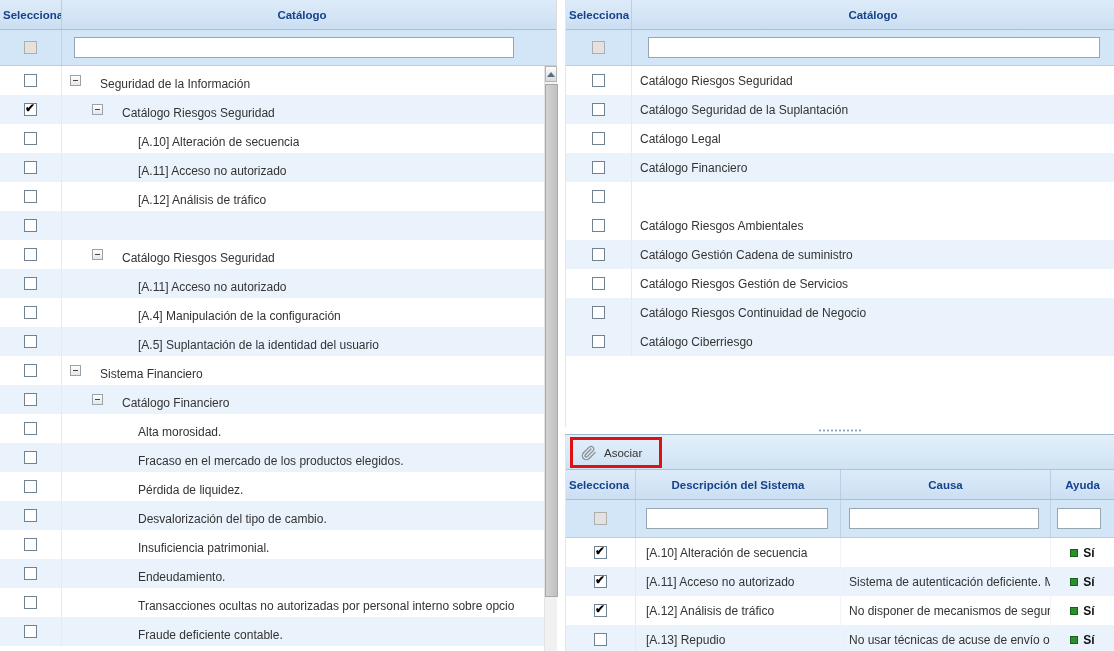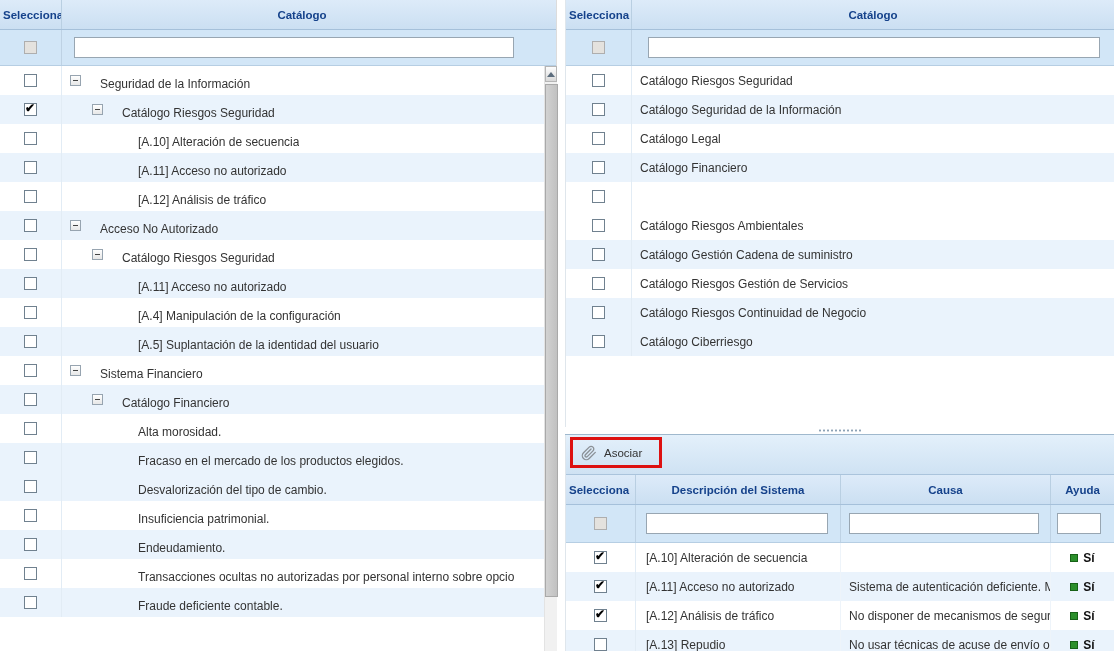--- a/index.html
+++ b/index.html
@@ -57,21 +57,21 @@
   .sb-thumb { position:absolute; left:0; top:18px; width:13px; height:513px; background:linear-gradient(90deg,#d2d2d2,#c1c1c1); border:1px solid #a9a9a9; cursor:pointer; }
 
   
   #right-top .ghead .sel, #right-top .frow .sel { width:66px; flex:none; }
   #right-top .ghead .main { flex:1; }
   #right-top .selcell { width:66px; }
   #right-top .f-input { margin-left:16px; width:452px; }
   #right-top .rlbl { padding-left:8px; overflow:hidden; white-space:nowrap; }
 
   
-  .toolbar { height:40px; background:linear-gradient(#e3f0fb,#cfe2f3); border-bottom:1px solid #aac4dc; position:relative; }
+  .toolbar { height:35px; background:linear-gradient(#e3f0fb,#cfe2f3); border-bottom:1px solid #aac4dc; position:relative; }
   .red-annotation { position:absolute; left:4px; top:2px; width:92px; height:31px; border:3px solid #dd1111; display:flex; align-items:center; }
   .asociar-btn { display:flex; align-items:center; gap:7px; border:none; background:transparent; font:11.5px "Liberation Sans",sans-serif; color:#333; padding:0 8px; cursor:pointer; height:100%; width:100%; }
 
   
   #bottom-panel .ghead { font-size:11.5px; }
   #bottom-panel .ghead .sel    { width:70px; flex:none; }
   #bottom-panel .ghead .desc   { width:205px; flex:none; }
   #bottom-panel .ghead .causa  { width:210px; flex:none; }
   #bottom-panel .ghead .ayuda  { flex:1; }
   #bottom-panel .frow { height:38px; }
@@ -153,25 +153,20 @@
     <div class="maincell">
       <span class="indent" style="width: 76px;"></span>
 
       <span class="tlbl noicon">[A.12] Análisis de tráfico</span>
     </div>
   </div>
       <div class="drow alt">
     <div class="selcell">
       <span class="cb"></span>
     </div>
-    <div class="maincell">
-      <span class="indent" style="width: 8px;"></span>
-      <span class="expand"></span>
-      <span class="tlbl">Acceso No Autorizado</span>
-    </div>
   </div>
       <div class="drow">
     <div class="selcell">
       <span class="cb"></span>
     </div>
     <div class="maincell">
       <span class="indent" style="width: 30px;"></span>
       <span class="expand"></span>
       <span class="tlbl">Catálogo Riesgos Seguridad</span>
     </div>
@@ -237,20 +232,30 @@
     </div>
   </div>
       <div class="drow alt">
     <div class="selcell">
       <span class="cb"></span>
     </div>
     <div class="maincell">
       <span class="indent" style="width: 76px;"></span>
 
       <span class="tlbl noicon">Fracaso en el mercado de los productos elegidos.</span>
+    </div>
+  </div>
+      <div class="drow">
+    <div class="selcell">
+      <span class="cb"></span>
+    </div>
+    <div class="maincell">
+      <span class="indent" style="width: 76px;"></span>
+
+      <span class="tlbl noicon">Pérdida de liquidez.</span>
     </div>
   </div>
       <div class="drow alt">
     <div class="selcell">
       <span class="cb"></span>
     </div>
     <div class="maincell">
       <span class="indent" style="width: 76px;"></span>
 
       <span class="tlbl noicon">Desvalorización del tipo de cambio.</span>
@@ -325,21 +330,21 @@
     </div>
     <div class="maincell">
       <span class="rlbl">Catálogo Riesgos Seguridad</span>
     </div>
   </div>
       <div class="drow alt">
     <div class="selcell">
       <span class="cb"></span>
     </div>
     <div class="maincell">
-      <span class="rlbl">Catálogo Seguridad de la Información</span>
+      <span class="rlbl">Catálogo Seguridad de la Suplantación</span>
     </div>
   </div>
       <div class="drow">
     <div class="selcell">
       <span class="cb"></span>
     </div>
     <div class="maincell">
       <span class="rlbl">Catálogo Legal</span>
     </div>
   </div>

